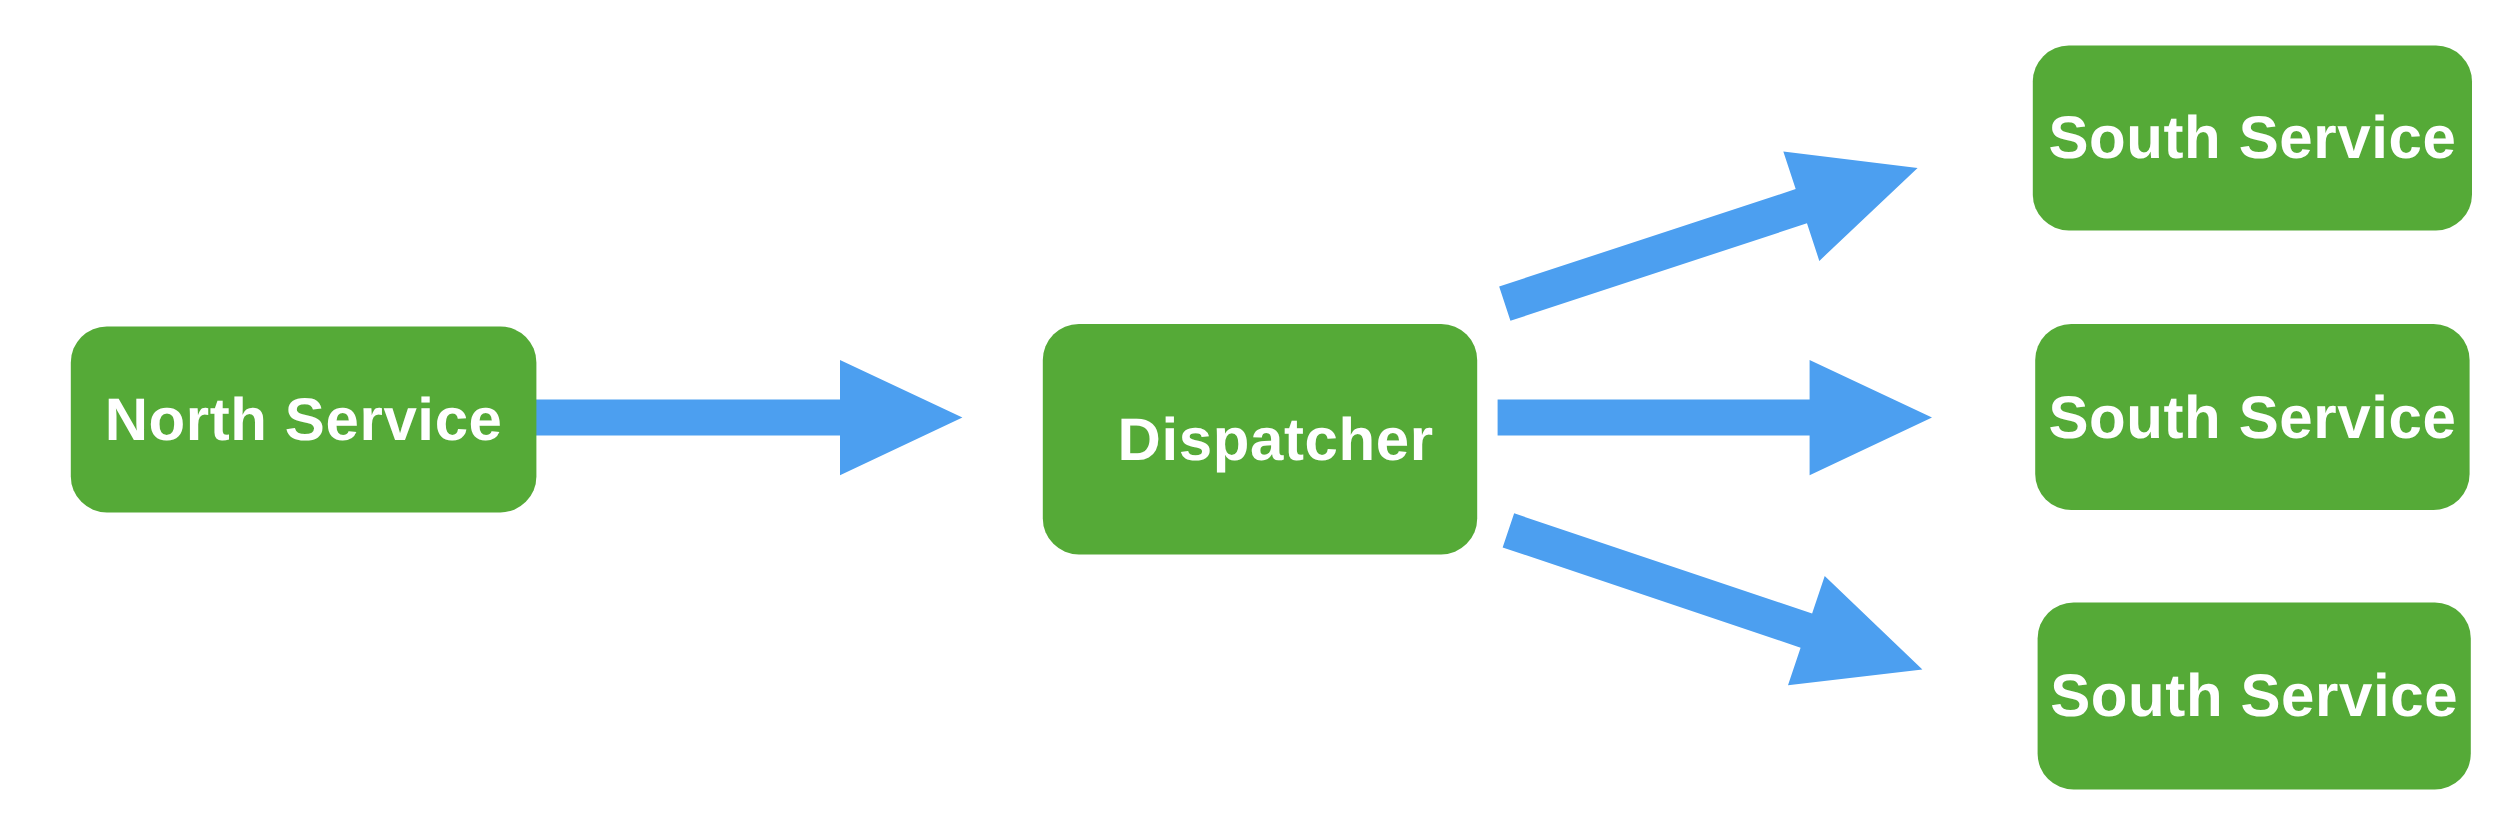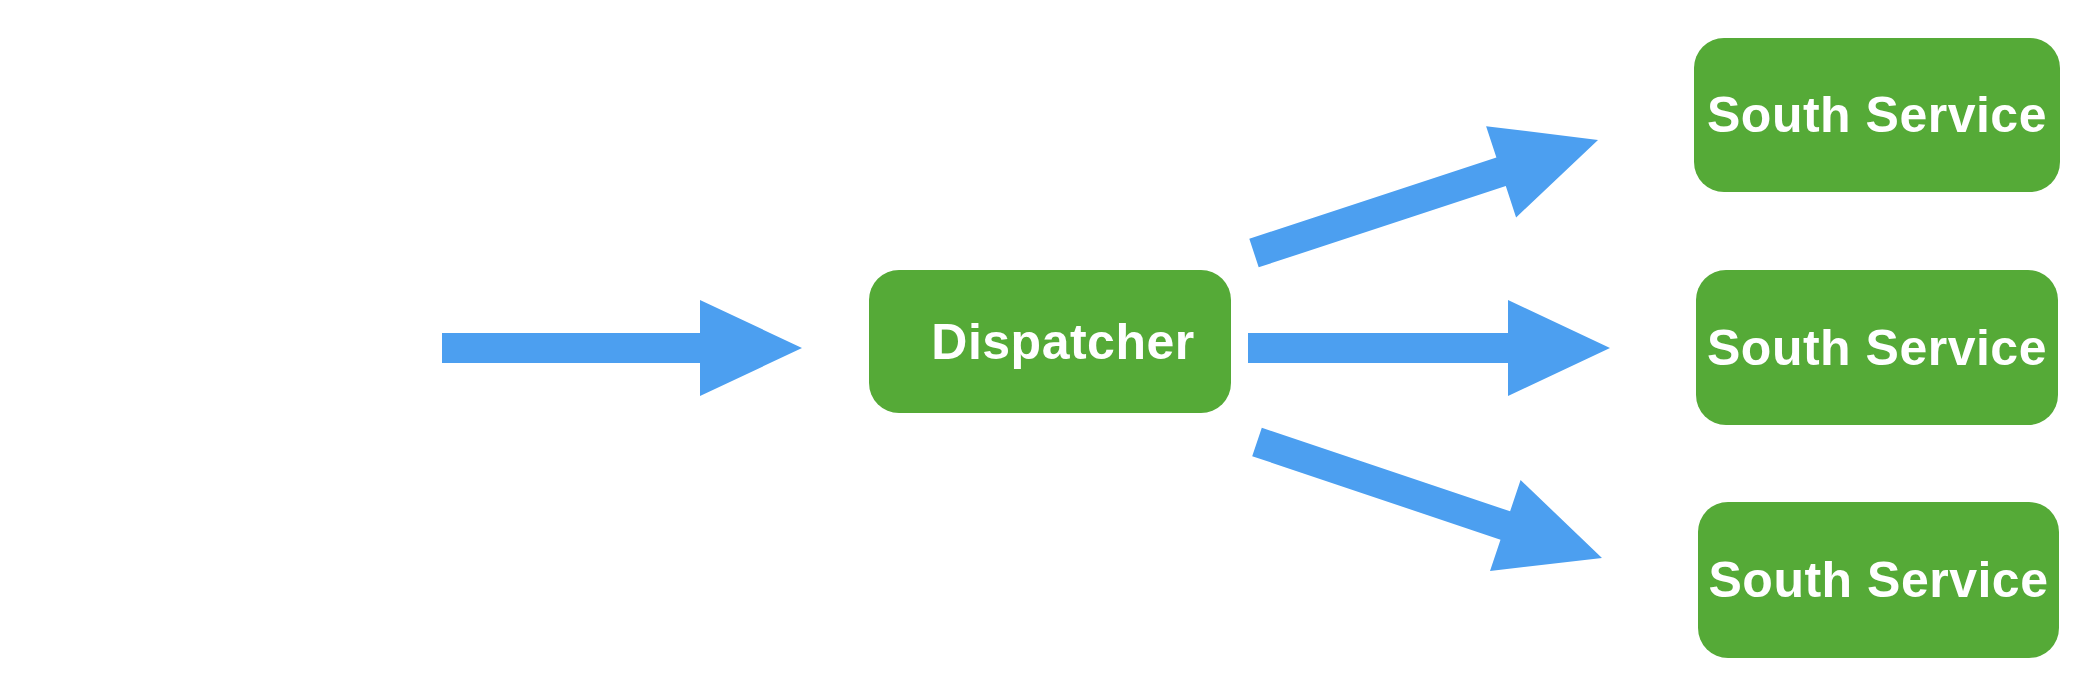--- a/index.html
+++ b/index.html
@@ -29,37 +29,38 @@
     color:var(--node-text);
     border-radius:30px;
     display:flex;align-items:center;justify-content:center;
     font-weight:bold;
     font-size:50px;
     letter-spacing:0.5px;
     white-space:nowrap;
     margin-left:36px;
   }
   .node-north      {left:23px;  top:272px; width:388px; height:155px;}
-  .node-dispatcher {left:833px; top:270px; width:362px; height:143px;padding-left:26px;}
+  .node-dispatcher {left:833px; top:270px; width:362px; height:192px;padding-left:26px;}
   .node-south-1    {left:1658px;top:38px;  width:366px; height:154px;}
   .node-south-2    {left:1660px;top:270px; width:362px; height:155px;}
   .node-south-3    {left:1662px;top:502px; width:361px; height:156px;}
 </style>
 </head>
 <body>
 
 <div class="stage">
 
   <svg id="arrow-layer" viewBox="0 0 2088 692" xmlns="http://www.w3.org/2000/svg">
       <polygon points="442,363 700,363 700,396 802,348 700,300 700,333 442,333" fill="#4C9FF0"></polygon>
       <polygon points="1258.7,267.3 1505.8,186.1 1516.1,217.4 1598,140 1486.1,126.2 1496.4,157.6 1249.3,238.7" fill="#4C9FF0"></polygon>
       <polygon points="1248,363 1508,363 1508,396 1610,348 1508,300 1508,333 1248,333" fill="#4C9FF0"></polygon>
       <polygon points="1252.2,456.2 1500.5,539.7 1490,571 1602,558 1520.6,480 1510.1,511.3 1261.8,427.8" fill="#4C9FF0"></polygon>
     </svg>
 
+  <div class="node node-north">North Service</div>
 
   <div class="node node-dispatcher">Dispatcher</div>
 
   <div class="node node-south-1">South Service</div>
 
   <div class="node node-south-2">South Service</div>
 
   <div class="node node-south-3">South Service</div>
 
 </div>

